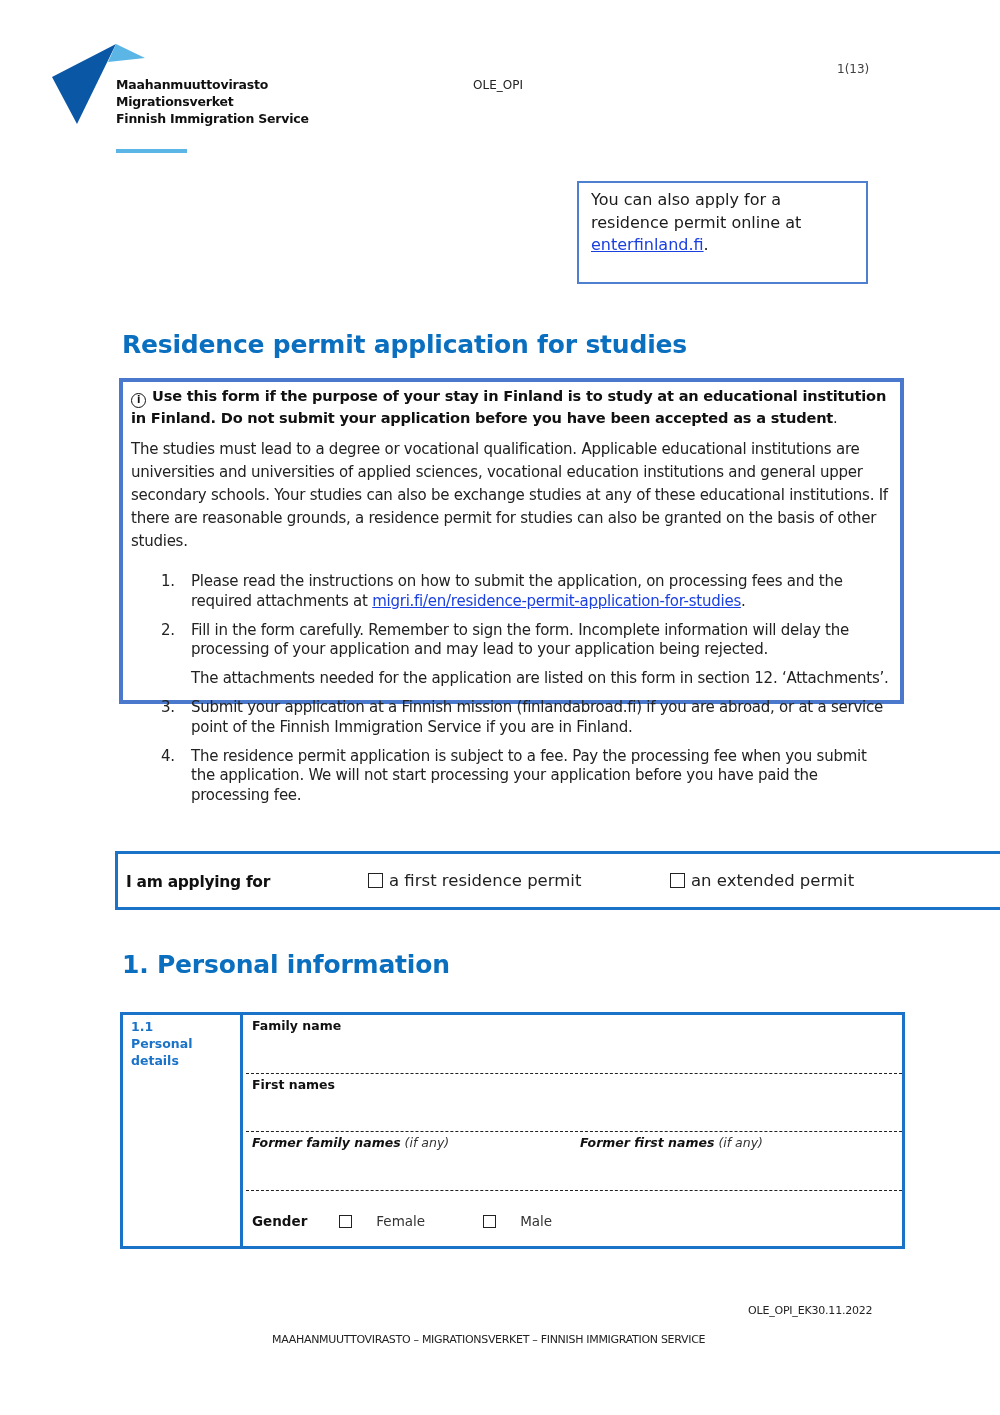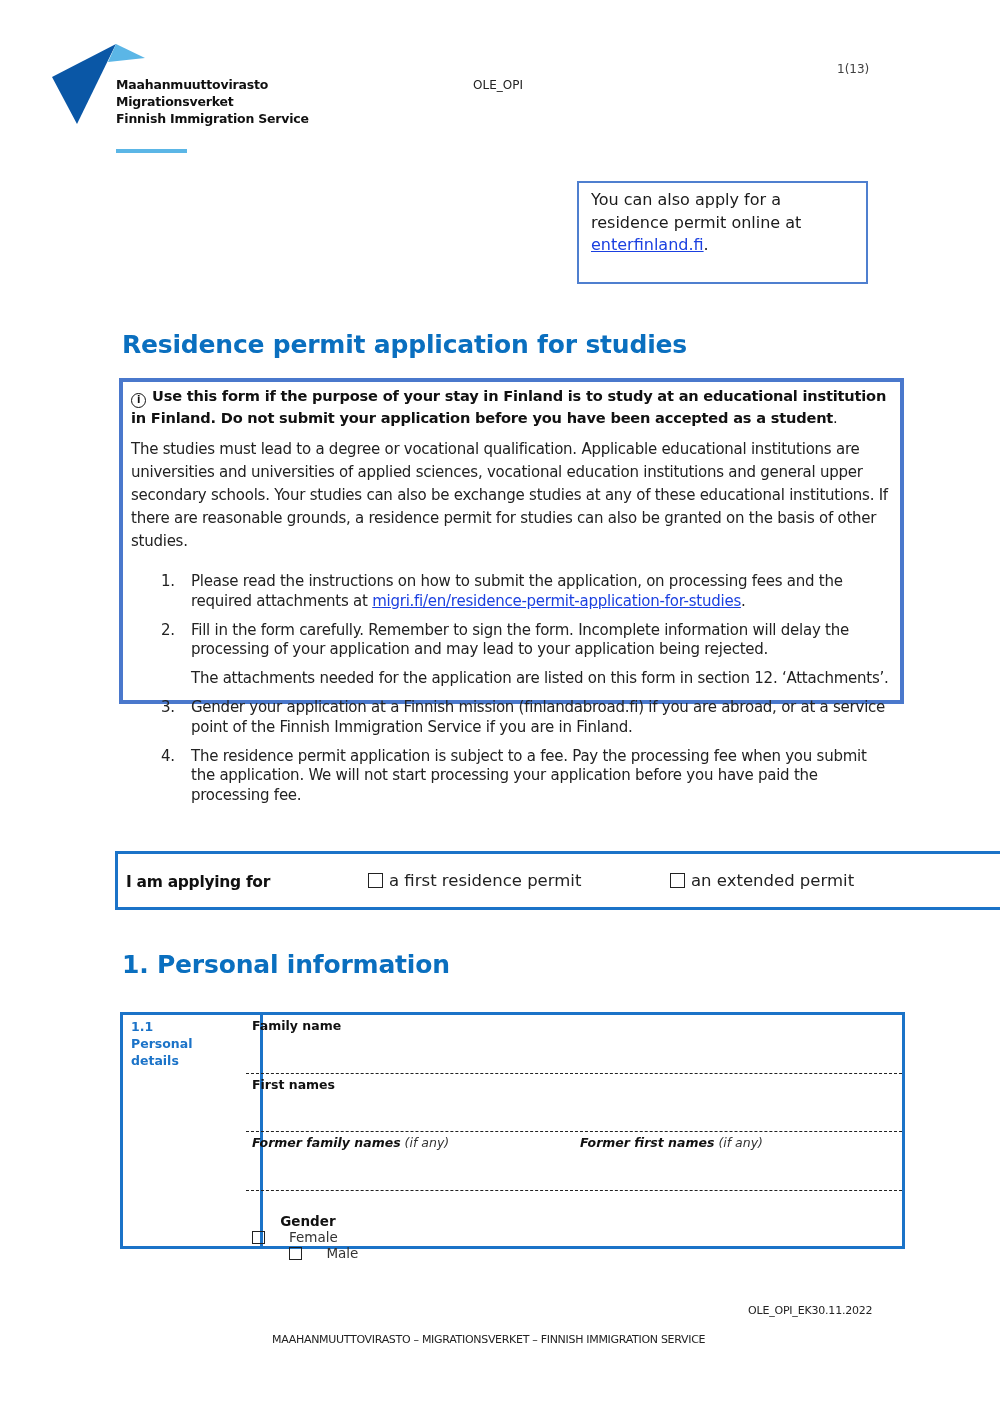--- a/index.html
+++ b/index.html
@@ -32,30 +32,30 @@
     .apply-box { position: absolute; left: 115px; top: 851px; width: 940px; height: 59px; border: 3px solid #1b73c8; display: flex; align-items: center; font-size: 16px; }
     .apply-label { position: absolute; left: 8px; top: 19px; font-weight: bold; color: #111; font-size: 15.5px; letter-spacing: -0.3px; }
     .apply-opt { position: absolute; top: 17px; display: flex; align-items: center; color: #222; font-size: 16.5px; }
     .apply-opt .cb { width: 15px; height: 15px; border: 1.3px solid #222; margin-right: 6px; }
     .opt1 { left: 250px; }
     .opt2 { left: 552px; }
 
     .section-title { position: absolute; left: 122px; top: 950px; font-size: 25px; font-weight: bold; color: #0a6fbf; letter-spacing: -0.2px; }
 
     .pd-table { position: absolute; left: 120px; top: 1012px; width: 785px; height: 237px; border: 3px solid #1b73c8; }
-    .pd-side { position: absolute; left: 0; top: 0; width: 140px; height: 100%; border-right: 3px solid #1b73c8; padding: 3px 8px; color: #1b73c8; font-weight: bold; font-size: 12.5px; line-height: 17px; }
+    .pd-side { position: absolute; left: 0; top: 0; width: 120px; height: 100%; border-right: 3px solid #1b73c8; padding: 3px 8px; color: #1b73c8; font-weight: bold; font-size: 12.5px; line-height: 17px; }
     .pd-row { position: absolute; left: 123px; right: 0; border-bottom: 1px dashed #222; padding: 3px 6px; font-size: 12.5px; line-height: 16px; }
     .pd-row .lbl { font-weight: bold; color: #111; }
     .pd-row .note { font-weight: normal; color: #333; }
     .r1 { top: 0; height: 59px; }
     .r2 { top: 59px; height: 58px; }
     .r3 { top: 117px; height: 59px; font-style: italic; }
     .r3 .col2 { position: absolute; left: 334px; top: 3px; }
     .r4 { top: 176px; height: 58px; border-bottom: none; }
-    .gender { position: absolute; left: 6px; top: 22px; display: flex; align-items: center; font-size: 13.5px; flex-direction: column; }
+    .gender { position: absolute; left: 6px; top: 22px; display: flex; align-items: center; font-size: 13.5px; }
     .gender .lbl { font-weight: bold; }
     .gender .opt { display: flex; align-items: center; color: #333; gap: 16px; }
     .gender .cb { width: 13px; height: 13px; border: 1.2px solid #222; margin-right: 8px; }
 
     .footer-code { position: absolute; left: 748px; top: 1304px; font-size: 11px; color: #222; letter-spacing: -0.2px; }
     .footer-org { position: absolute; left: 272px; top: 1333px; font-size: 11px; color: #222; letter-spacing: -0.3px; }
   </style>
 </head>
 <body>
 
@@ -91,21 +91,21 @@
       <span class="num">1.</span>
       <span>Please read the instructions on how to submit the application, on processing fees and the required attachments at </span><a href="#">migri.fi/en/residence-permit-application-for-studies</a><span>.</span>
     </li>
     <li>
       <span class="num">2.</span>
       <span>Fill in the form carefully. Remember to sign the form. Incomplete information will delay the processing of your application and may lead to your application being rejected.</span>
       <span class="sub">The attachments needed for the application are listed on this form in section 12. ‘Attachments’.</span>
     </li>
     <li>
       <span class="num">3.</span>
-      <span>Gender your application at a Finnish mission (finlandabroad.fi) if you are abroad, or at a service point of the Finnish Immigration Service if you are in Finland.</span>
+      <span>Submit your application at a Finnish mission (finlandabroad.fi) if you are abroad, or at a service point of the Finnish Immigration Service if you are in Finland.</span>
     </li>
     <li>
       <span class="num">4.</span>
       <span>The residence permit application is subject to a fee. Pay the processing fee when you submit the application. We will not start processing your application before you have paid the processing fee.</span>
     </li>
   </ol>
 </div>
 
 <div class="apply-box">
   <span class="apply-label">I am applying for</span>

